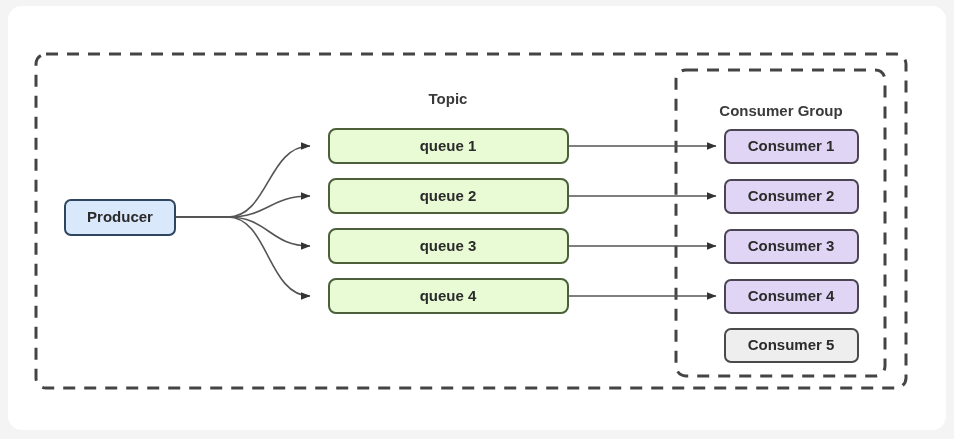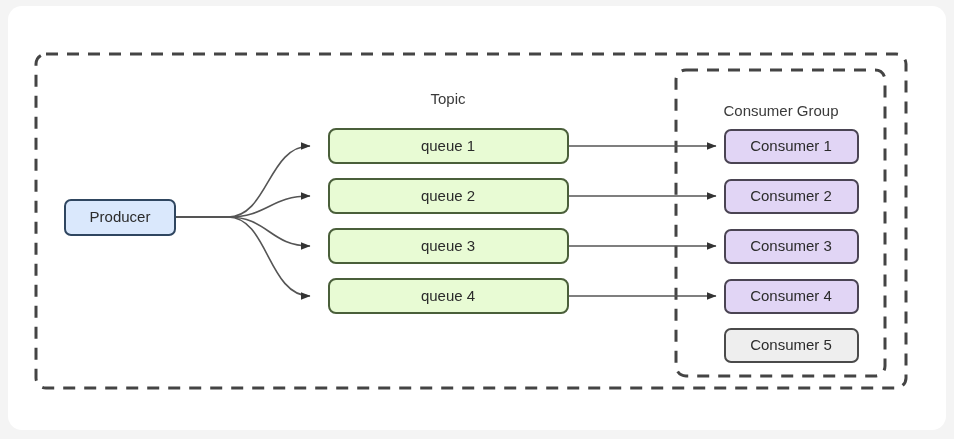--- a/index.html
+++ b/index.html
@@ -21,20 +21,21 @@
     height: 424px;
     background: #ffffff;
     border-radius: 14px;
   }
   #diagram-root {
     position: absolute;
     left: 0;
     top: 0;
     width: 954px;
     height: 439px;
+    font-weight: bold;
   }
   svg { display: block; }
   .node-label {
     font-family: "Liberation Sans", sans-serif;
     font-size: 15px;
     fill: #2b2b2b;
     dominant-baseline: middle;
     text-anchor: middle;
   }
   .group-title {

